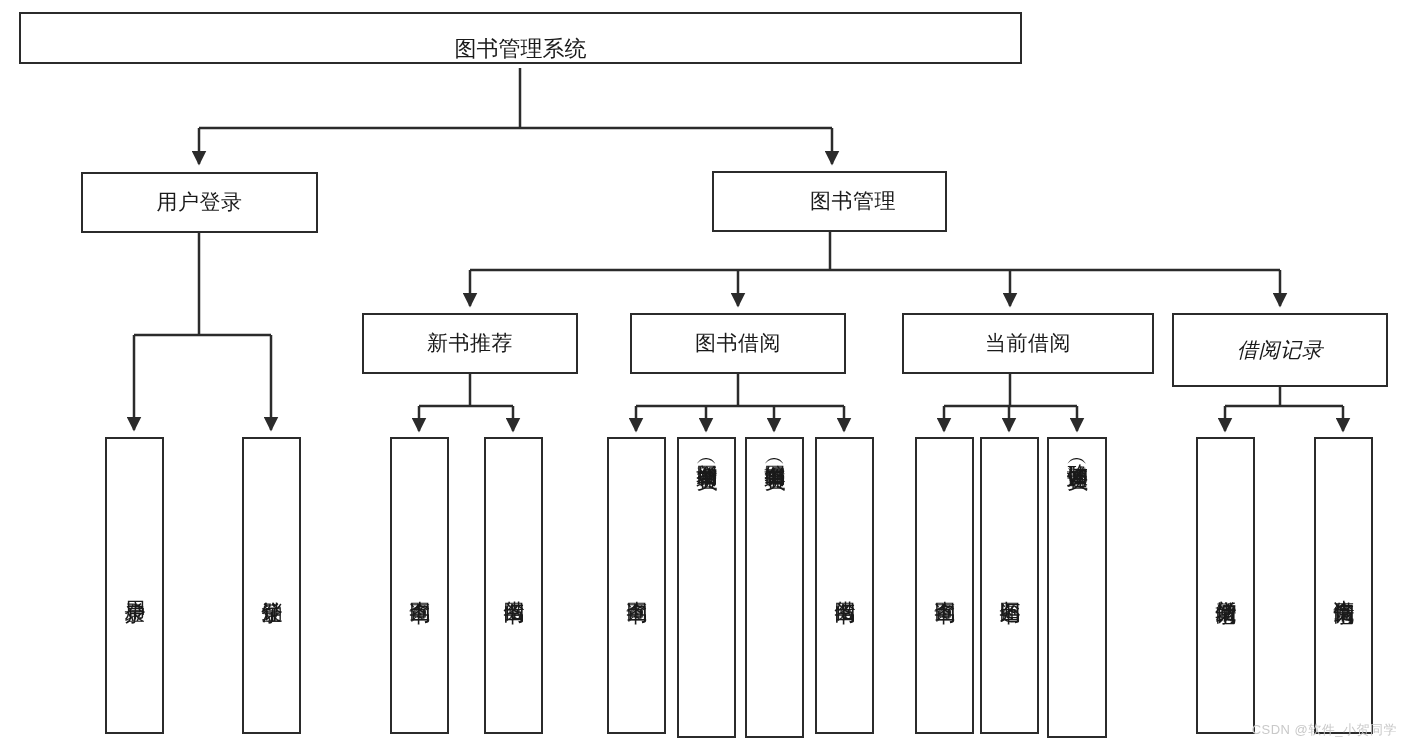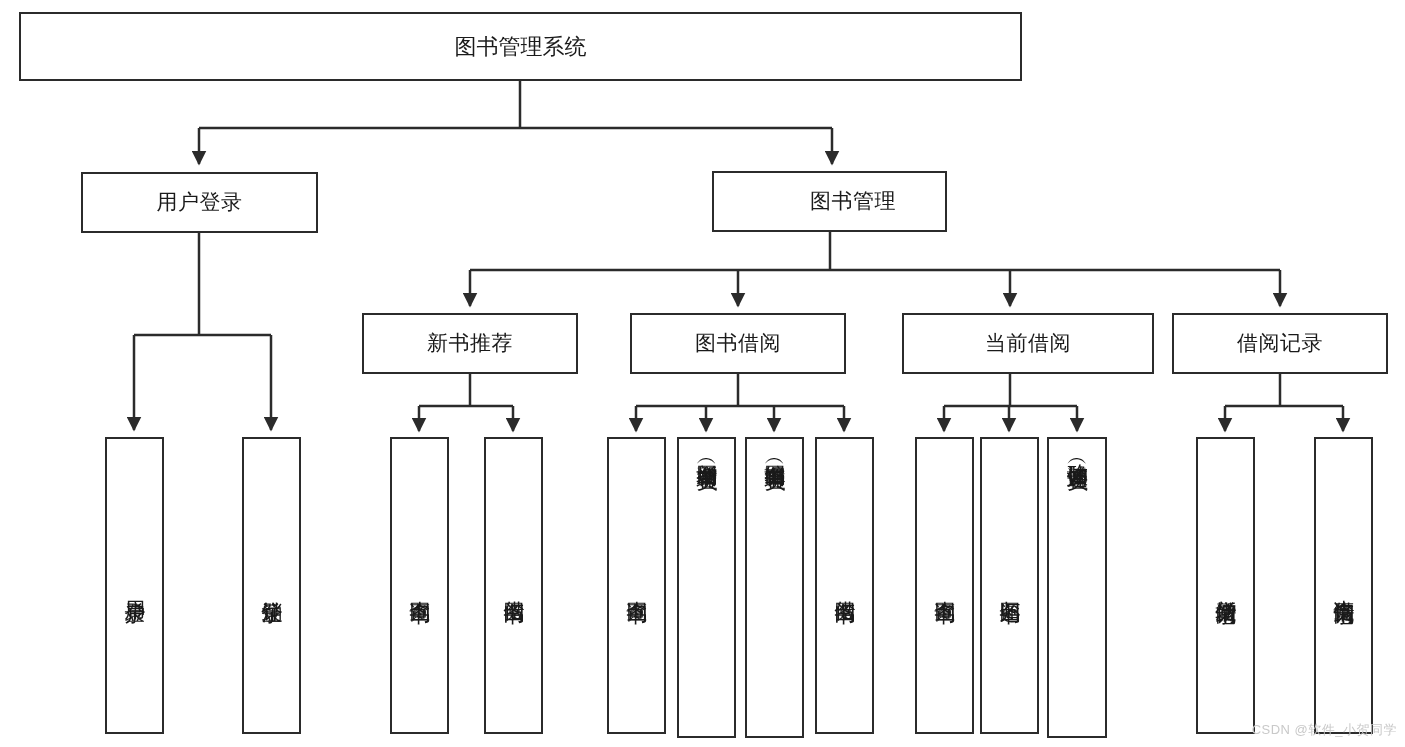--- a/index.html
+++ b/index.html
@@ -123,41 +123,41 @@
       <path d="M 1009,406 L 1009,431" marker-end="url(#arrow)"></path>
       <path d="M 1077,406 L 1077,431" marker-end="url(#arrow)"></path>
 
       <path d="M 1280,374 L 1280,406"></path>
       <path d="M 1225,406 L 1343,406"></path>
       <path d="M 1225,406 L 1225,431" marker-end="url(#arrow)"></path>
       <path d="M 1343,406 L 1343,431" marker-end="url(#arrow)"></path>
     </g>
   </svg>
 
-  <div class="node root" style="left:19px; top:12px; width:1003px; height:69px;">
+  <div class="node root" style="left:19px; top:12px; width:1003px; height:52px;align-items:flex-end;">
     <span>图书管理系统</span>
   </div>
 
   <div class="node horiz" style="left:81px; top:172px; width:237px; height:61px;">
     <span>用户登录</span>
   </div>
   <div class="node horiz" style="left:712px; top:171px; width:235px; height:61px;padding-left:47px;">
     <span>图书管理</span>
   </div>
 
   <div class="node horiz" style="left:630px; top:313px; width:216px; height:61px;">
     <span>图书借阅</span>
   </div>
   <div class="node horiz" style="left:362px; top:313px; width:216px; height:61px;">
     <span>新书推荐</span>
   </div>
   <div class="node horiz" style="left:902px; top:313px; width:252px; height:61px;">
     <span>当前借阅</span>
   </div>
-  <div class="node horiz" style="left:1172px; top:313px; width:216px; height:61px;">
+  <div class="node horiz" style="left:1172px; top:313px; width:216px; height:74px;font-style:italic;">
     <span>借阅记录</span>
   </div>
 
   <div class="node vert center" style="left:105px; top:437px; width:59px; height:297px;">
     <span class="vlabel">用户登录</span>
   </div>
   <div class="node vert center" style="left:242px; top:437px; width:59px; height:297px;">
     <span class="vlabel">注销登录</span>
   </div>
 

